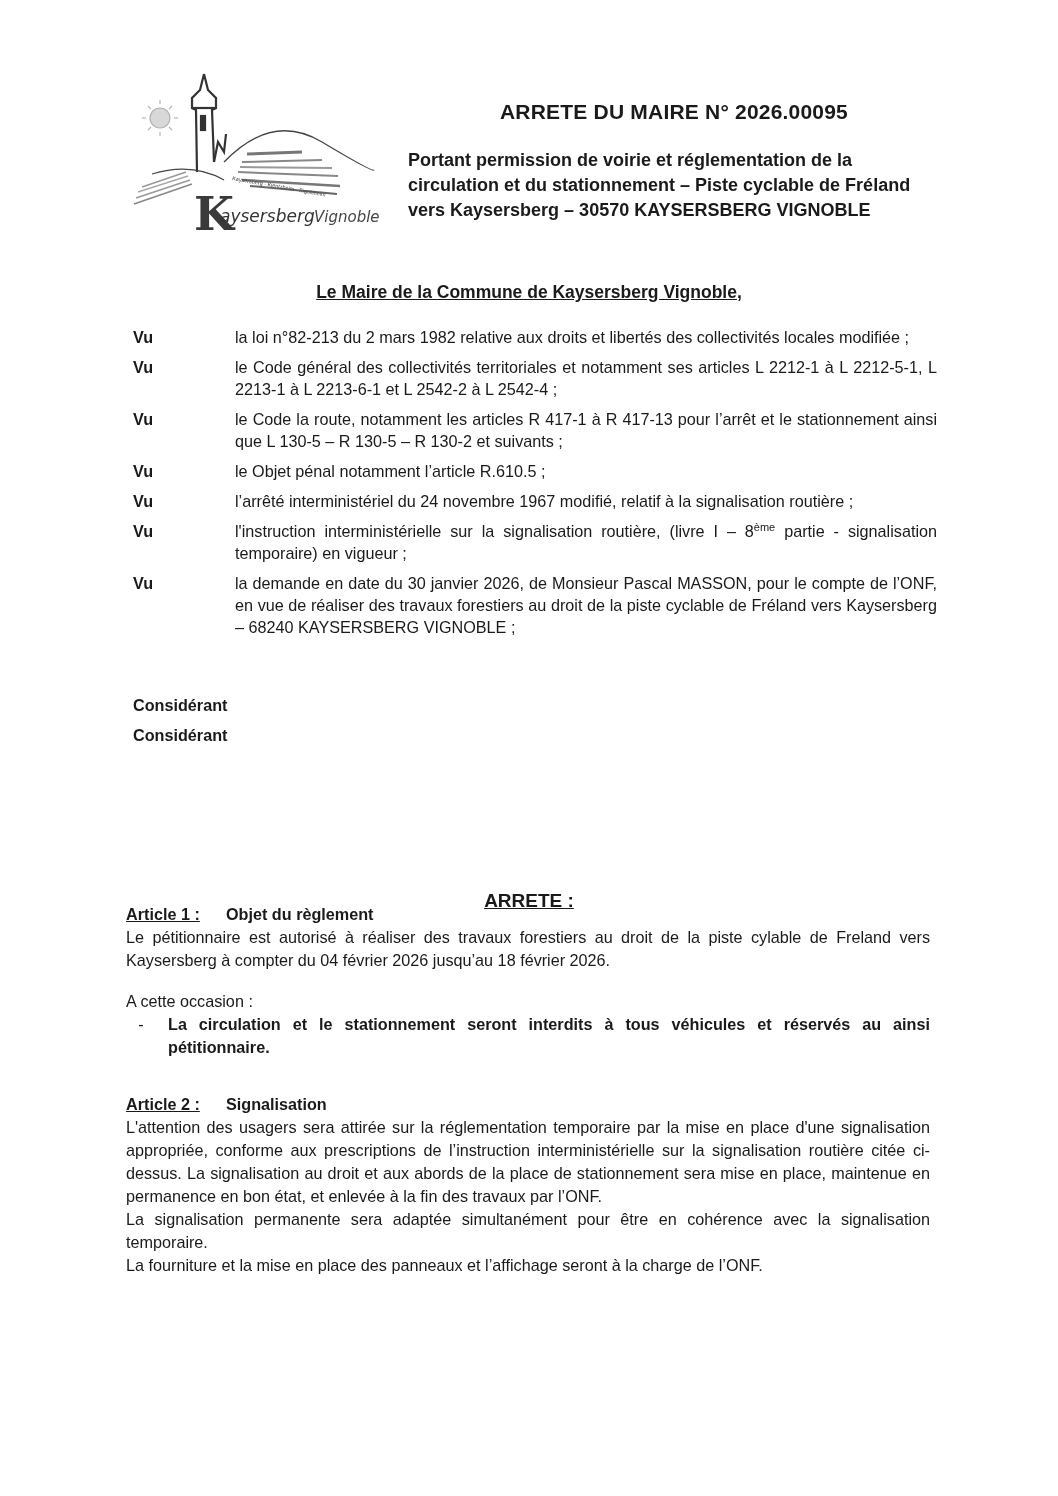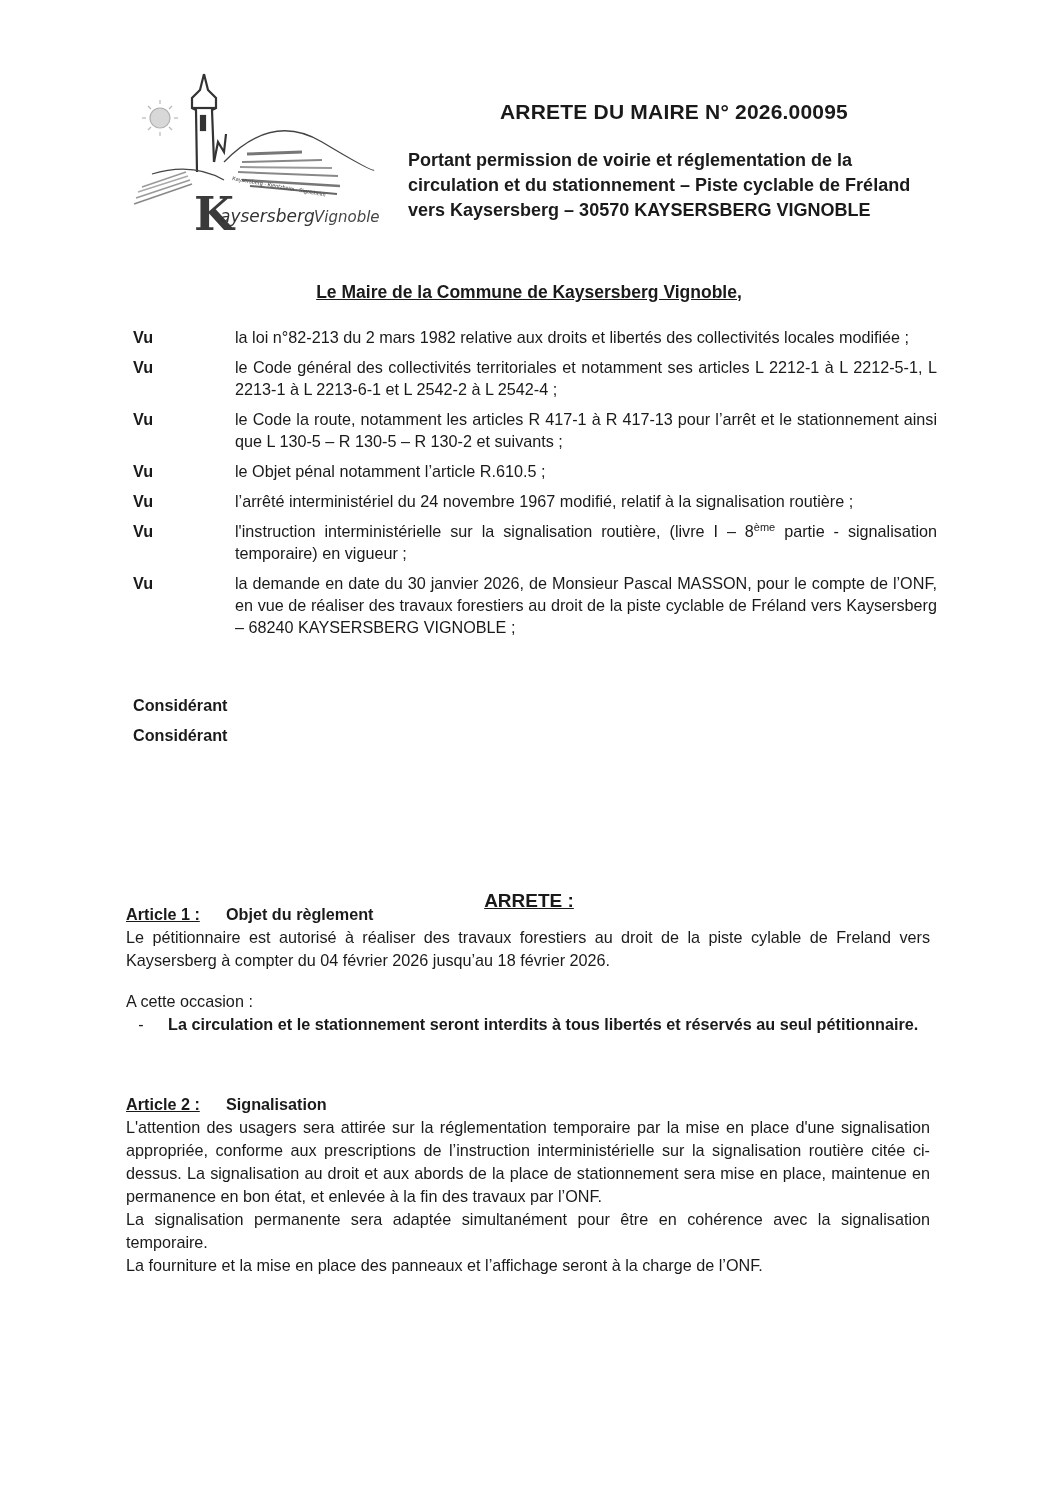--- a/index.html
+++ b/index.html
@@ -161,21 +161,21 @@
 
   <div class="article" style="top: 903px;">
     <div class="art-head">
       <span class="art-num-strong">Article 1 :</span>
       <span class="art-title">Objet du règlement</span>
     </div>
     <p class="art-p">Le pétitionnaire est autorisé à réaliser des travaux forestiers au droit de la piste cylable de Freland vers Kaysersberg à compter du 04 février 2026 jusqu’au 18 février 2026.</p>
     <div class="occasion">A cette occasion :</div>
     <div class="bullet">
       <span class="bullet-dash">-</span>
-      <span class="bullet-text">La circulation et le stationnement seront interdits à tous libertés et réservés au seul pétitionnaire.</span>
+      <span class="bullet-text">La circulation et le stationnement seront interdits à tous véhicules et réservés au ainsi pétitionnaire.</span>
     </div>
   </div>
 
   <div class="article" style="top: 1093px;">
     <div class="art-head">
       <span class="art-num-strong">Article 2 :</span>
       <span class="art-title">Signalisation</span>
     </div>
     <p class="art-p">L'attention des usagers sera attirée sur la réglementation temporaire par la mise en place d'une signalisation appropriée, conforme aux prescriptions de l’instruction interministérielle sur la signalisation routière citée ci-dessus. La signalisation au droit et aux abords de la place de stationnement sera mise en place, maintenue en permanence en bon état, et enlevée à la fin des travaux par l’ONF.</p>
     <p class="art-p">La signalisation permanente sera adaptée simultanément pour être en cohérence avec la signalisation temporaire.</p>

